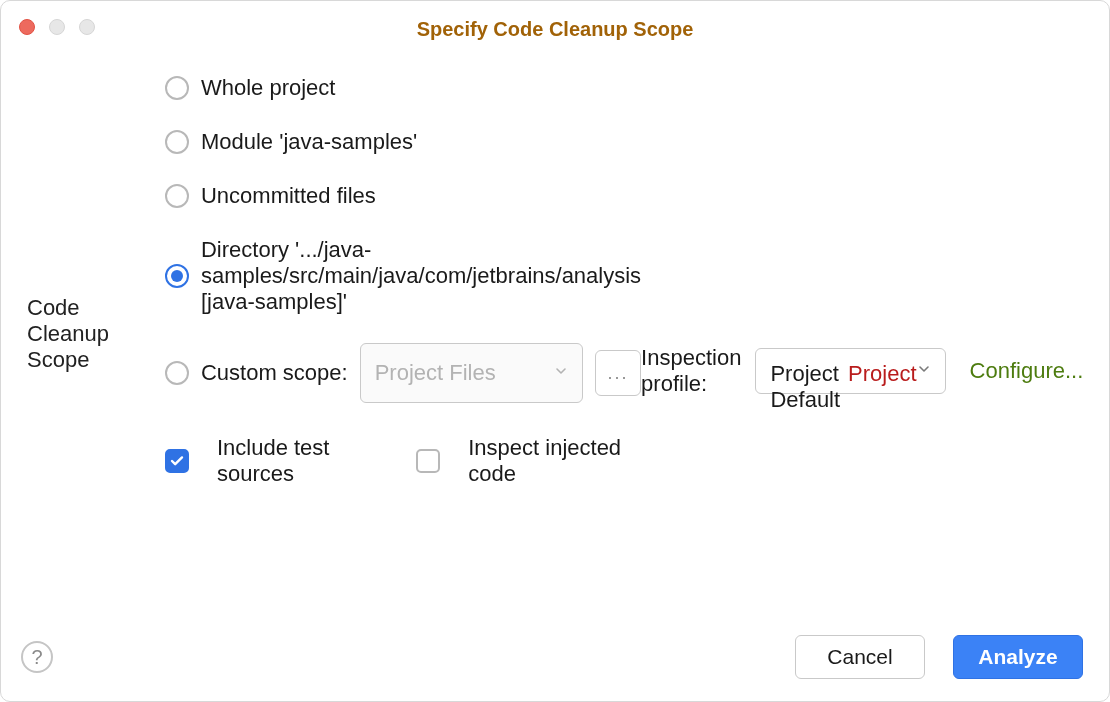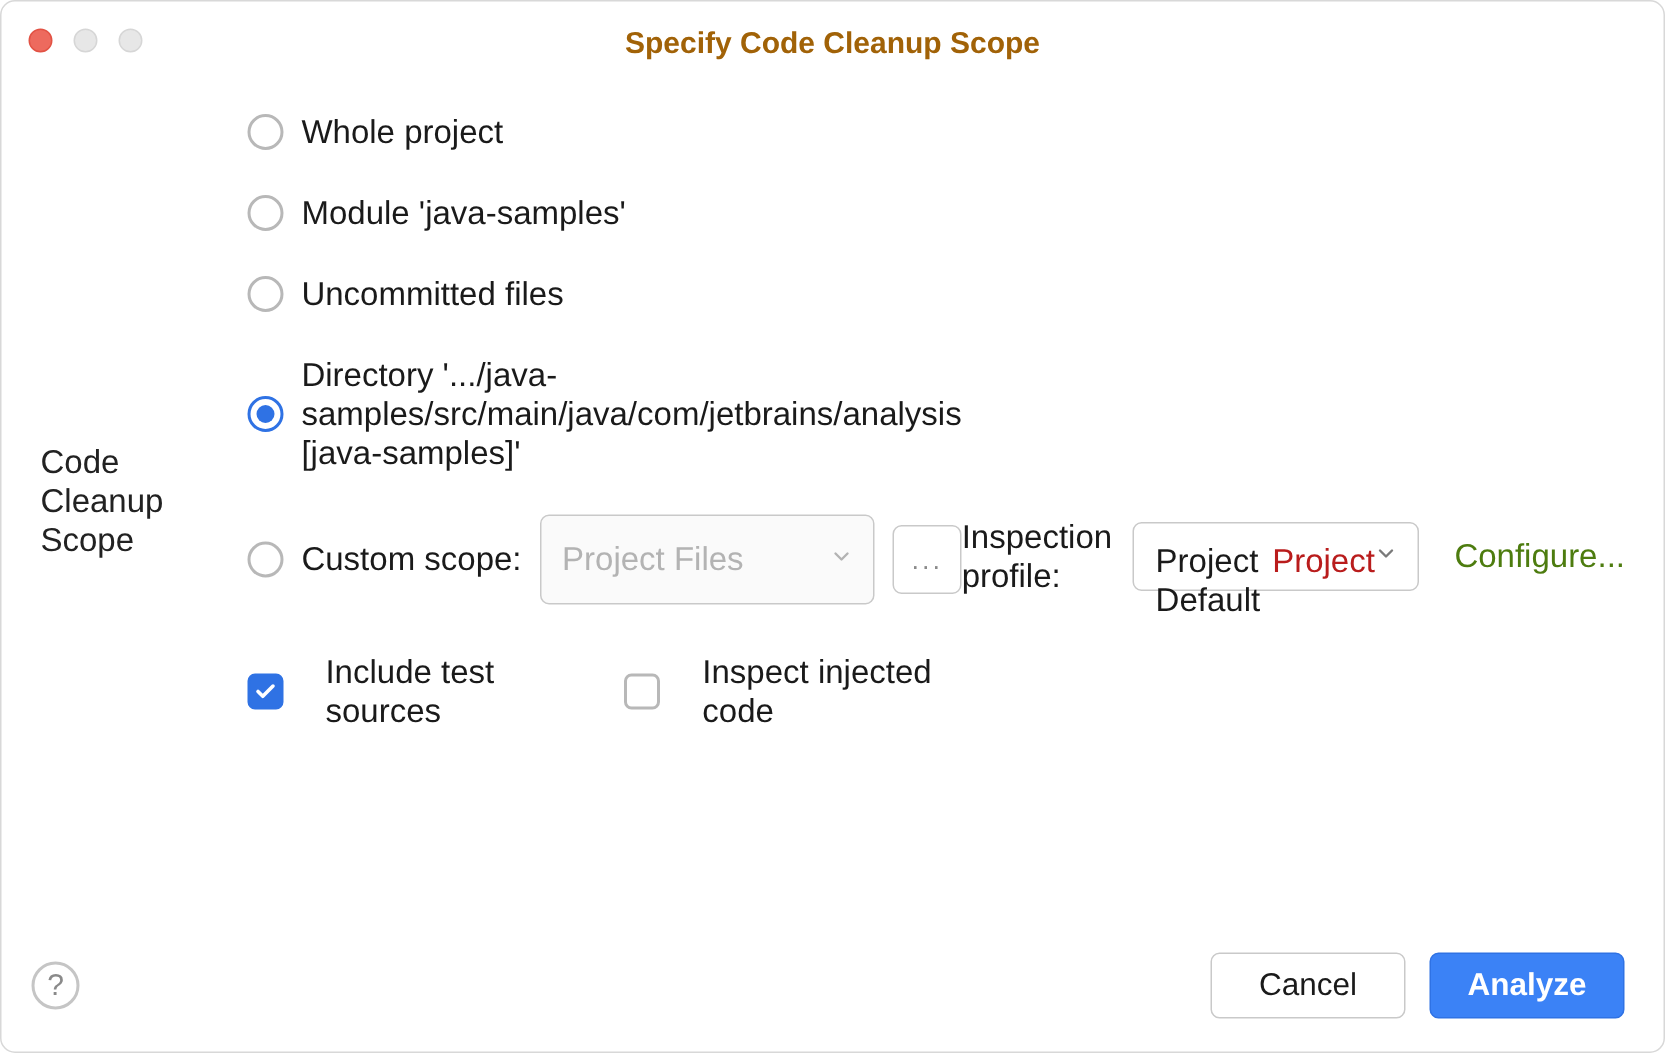--- a/index.html
+++ b/index.html
@@ -211,21 +211,21 @@
       font-size: 21px;
       display: flex;
       align-items: center;
       justify-content: center;
       min-width: 130px;
     }
     .btn-secondary {
       background: #fff;
       border: 1px solid #c9c9c9;
       color: #1a1a1a;
-      margin-right: 16px;
+      margin-right: 28px;
     }
     .btn-primary {
       background: #3b82f6;
       border: 1px solid #2f72e4;
       color: #fff;
       font-weight: 700;
     }
   </style>
 </head>
 <body>

